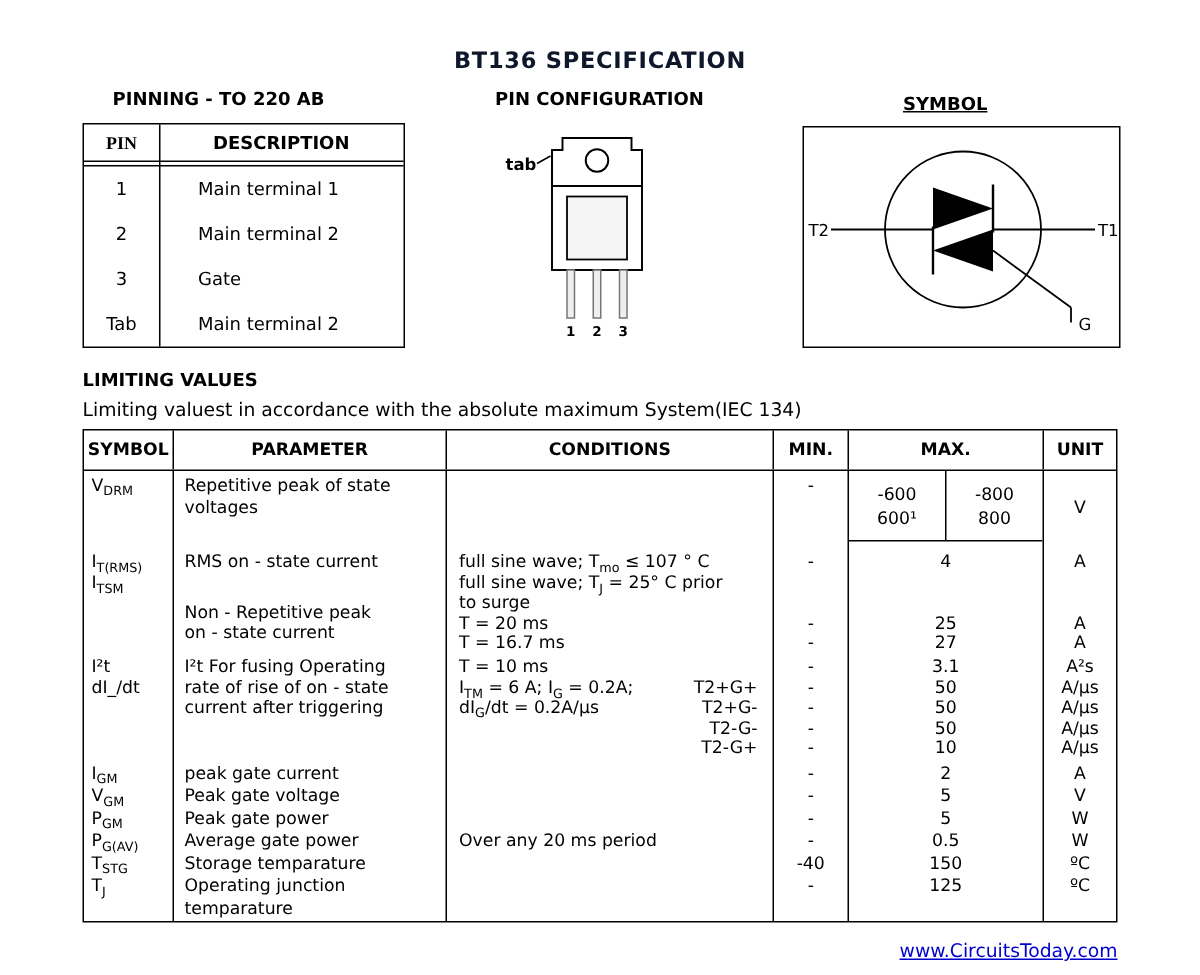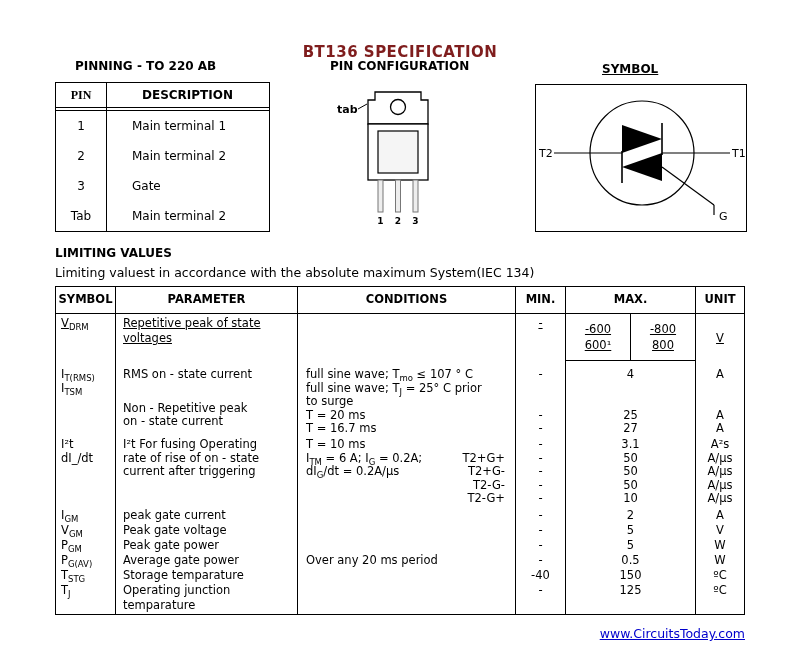--- a/index.html
+++ b/index.html
@@ -58,21 +58,21 @@
   .maxhalf .ln{height:16px;line-height:16px;text-align:center;}
 
   .footer{position:absolute;right:55px;top:626px;font-size:12.5px;
           text-decoration:underline;cursor:pointer;}
 </style>
 </head>
 <body>
 
 <div class="page">
 
-  <div class="title" style="color: #7f1d1d; margin-top: 12px;">BT136 SPECIFICATION</div>
+  <div class="title" style="color: #0f172a;">BT136 SPECIFICATION</div>
 
   <div class="h-pinning">PINNING - TO 220 AB</div>
   <div class="pin-table">
     <div class="pin-vline"></div>
     <div class="pin-head">
       <div class="pc1">PIN</div>
       <div class="pc2h">DESCRIPTION</div>
     </div>
     <div class="pin-dbl"></div>
     <div class="pin-row">
@@ -133,21 +133,21 @@
   <div class="lv-table">
     <div class="lv-head">
         <div class="lv-hcell" style="width: 60px;">SYMBOL</div>
         <div class="lv-hcell" style="width: 182px;">PARAMETER</div>
         <div class="lv-hcell" style="width: 218px;">CONDITIONS</div>
         <div class="lv-hcell" style="width: 50px;">MIN.</div>
         <div class="lv-hcell" style="width: 130px;">MAX.</div>
         <div class="lv-hcell" style="width: 48px;">UNIT</div>
       </div>
     <div>
-        <div class="lv-row" style="height: 52px; text-decoration: underline;">
+        <div class="lv-row" style="height: 52px;">
           <div class="lv-cell col-sym" style="width: 60px;">
             <div class="ln" style="height: 15px; line-height: 15px;">V<sub>DRM</sub></div>
           </div>
           <div class="lv-cell col-param" style="width: 182px;">
             <div class="ln" style="height: 15px; line-height: 15px;">Repetitive peak of state</div>
             <div class="ln" style="height: 15px; line-height: 15px;">voltages</div>
           </div>
           <div class="lv-cell col-cond" style="width: 218px;"></div>
           <div class="lv-cell col-min" style="width: 50px;">
             <div class="ln" style="height: 15px; line-height: 15px;">-</div>

